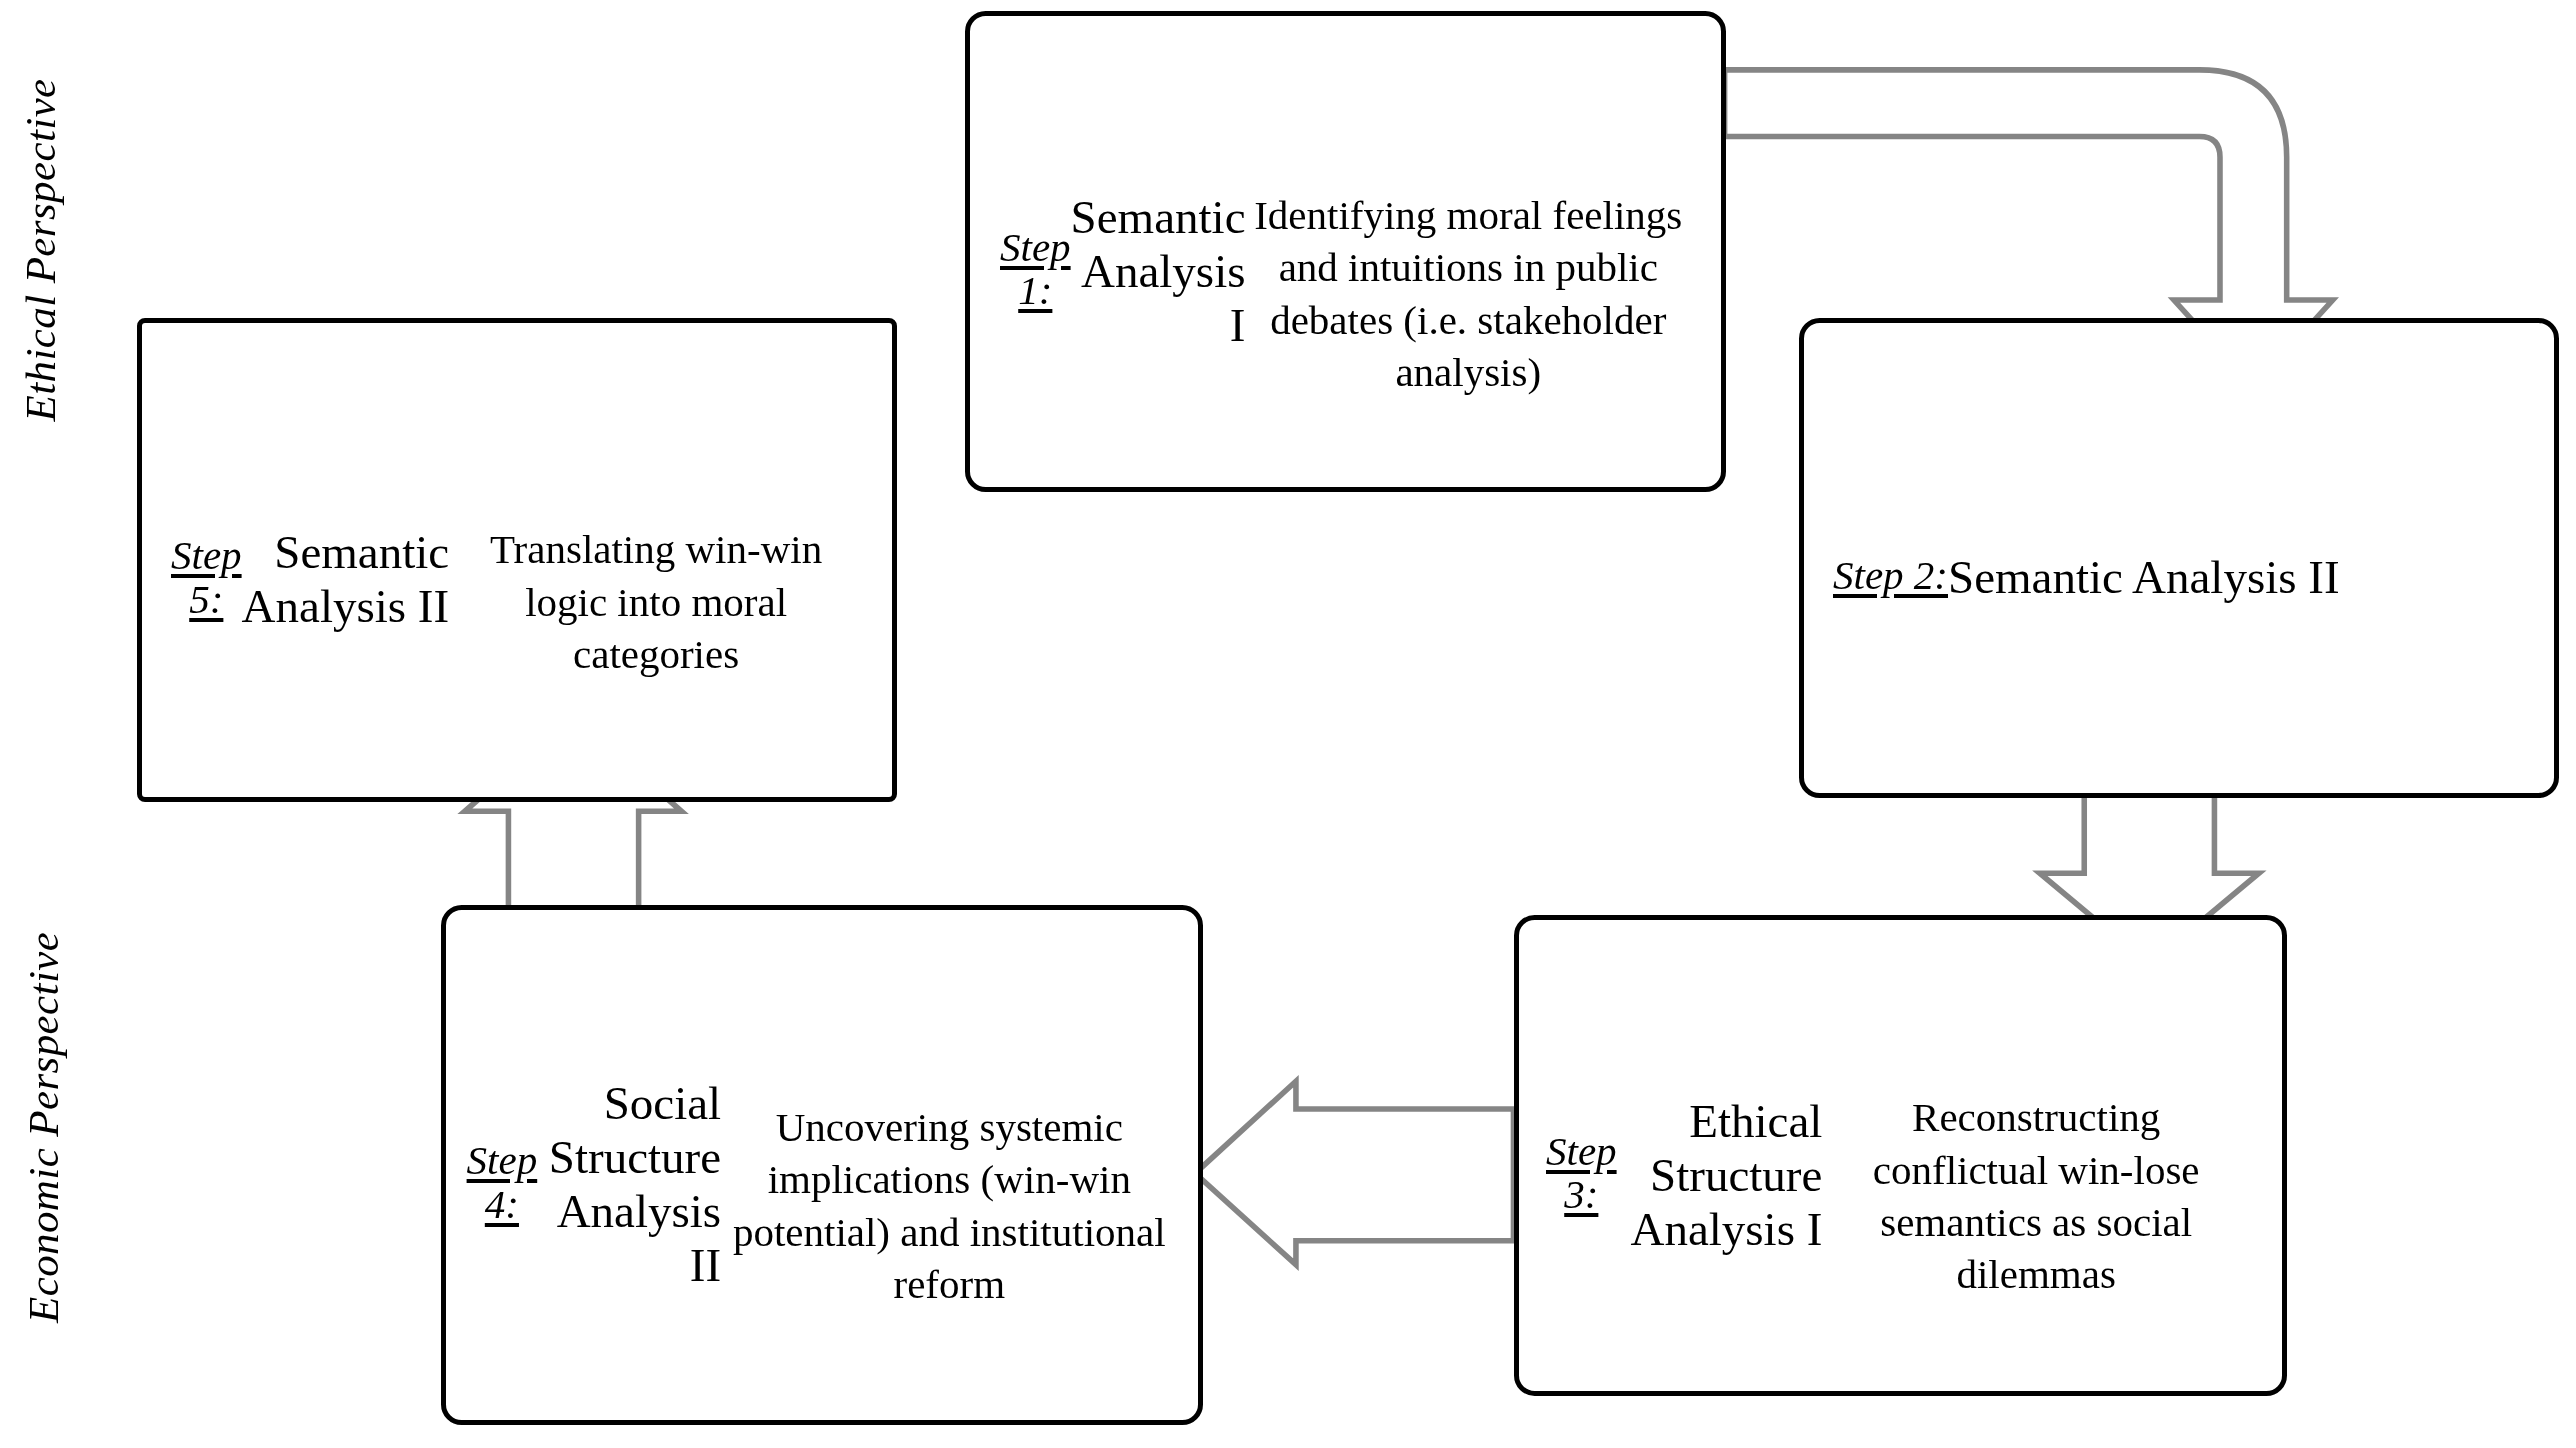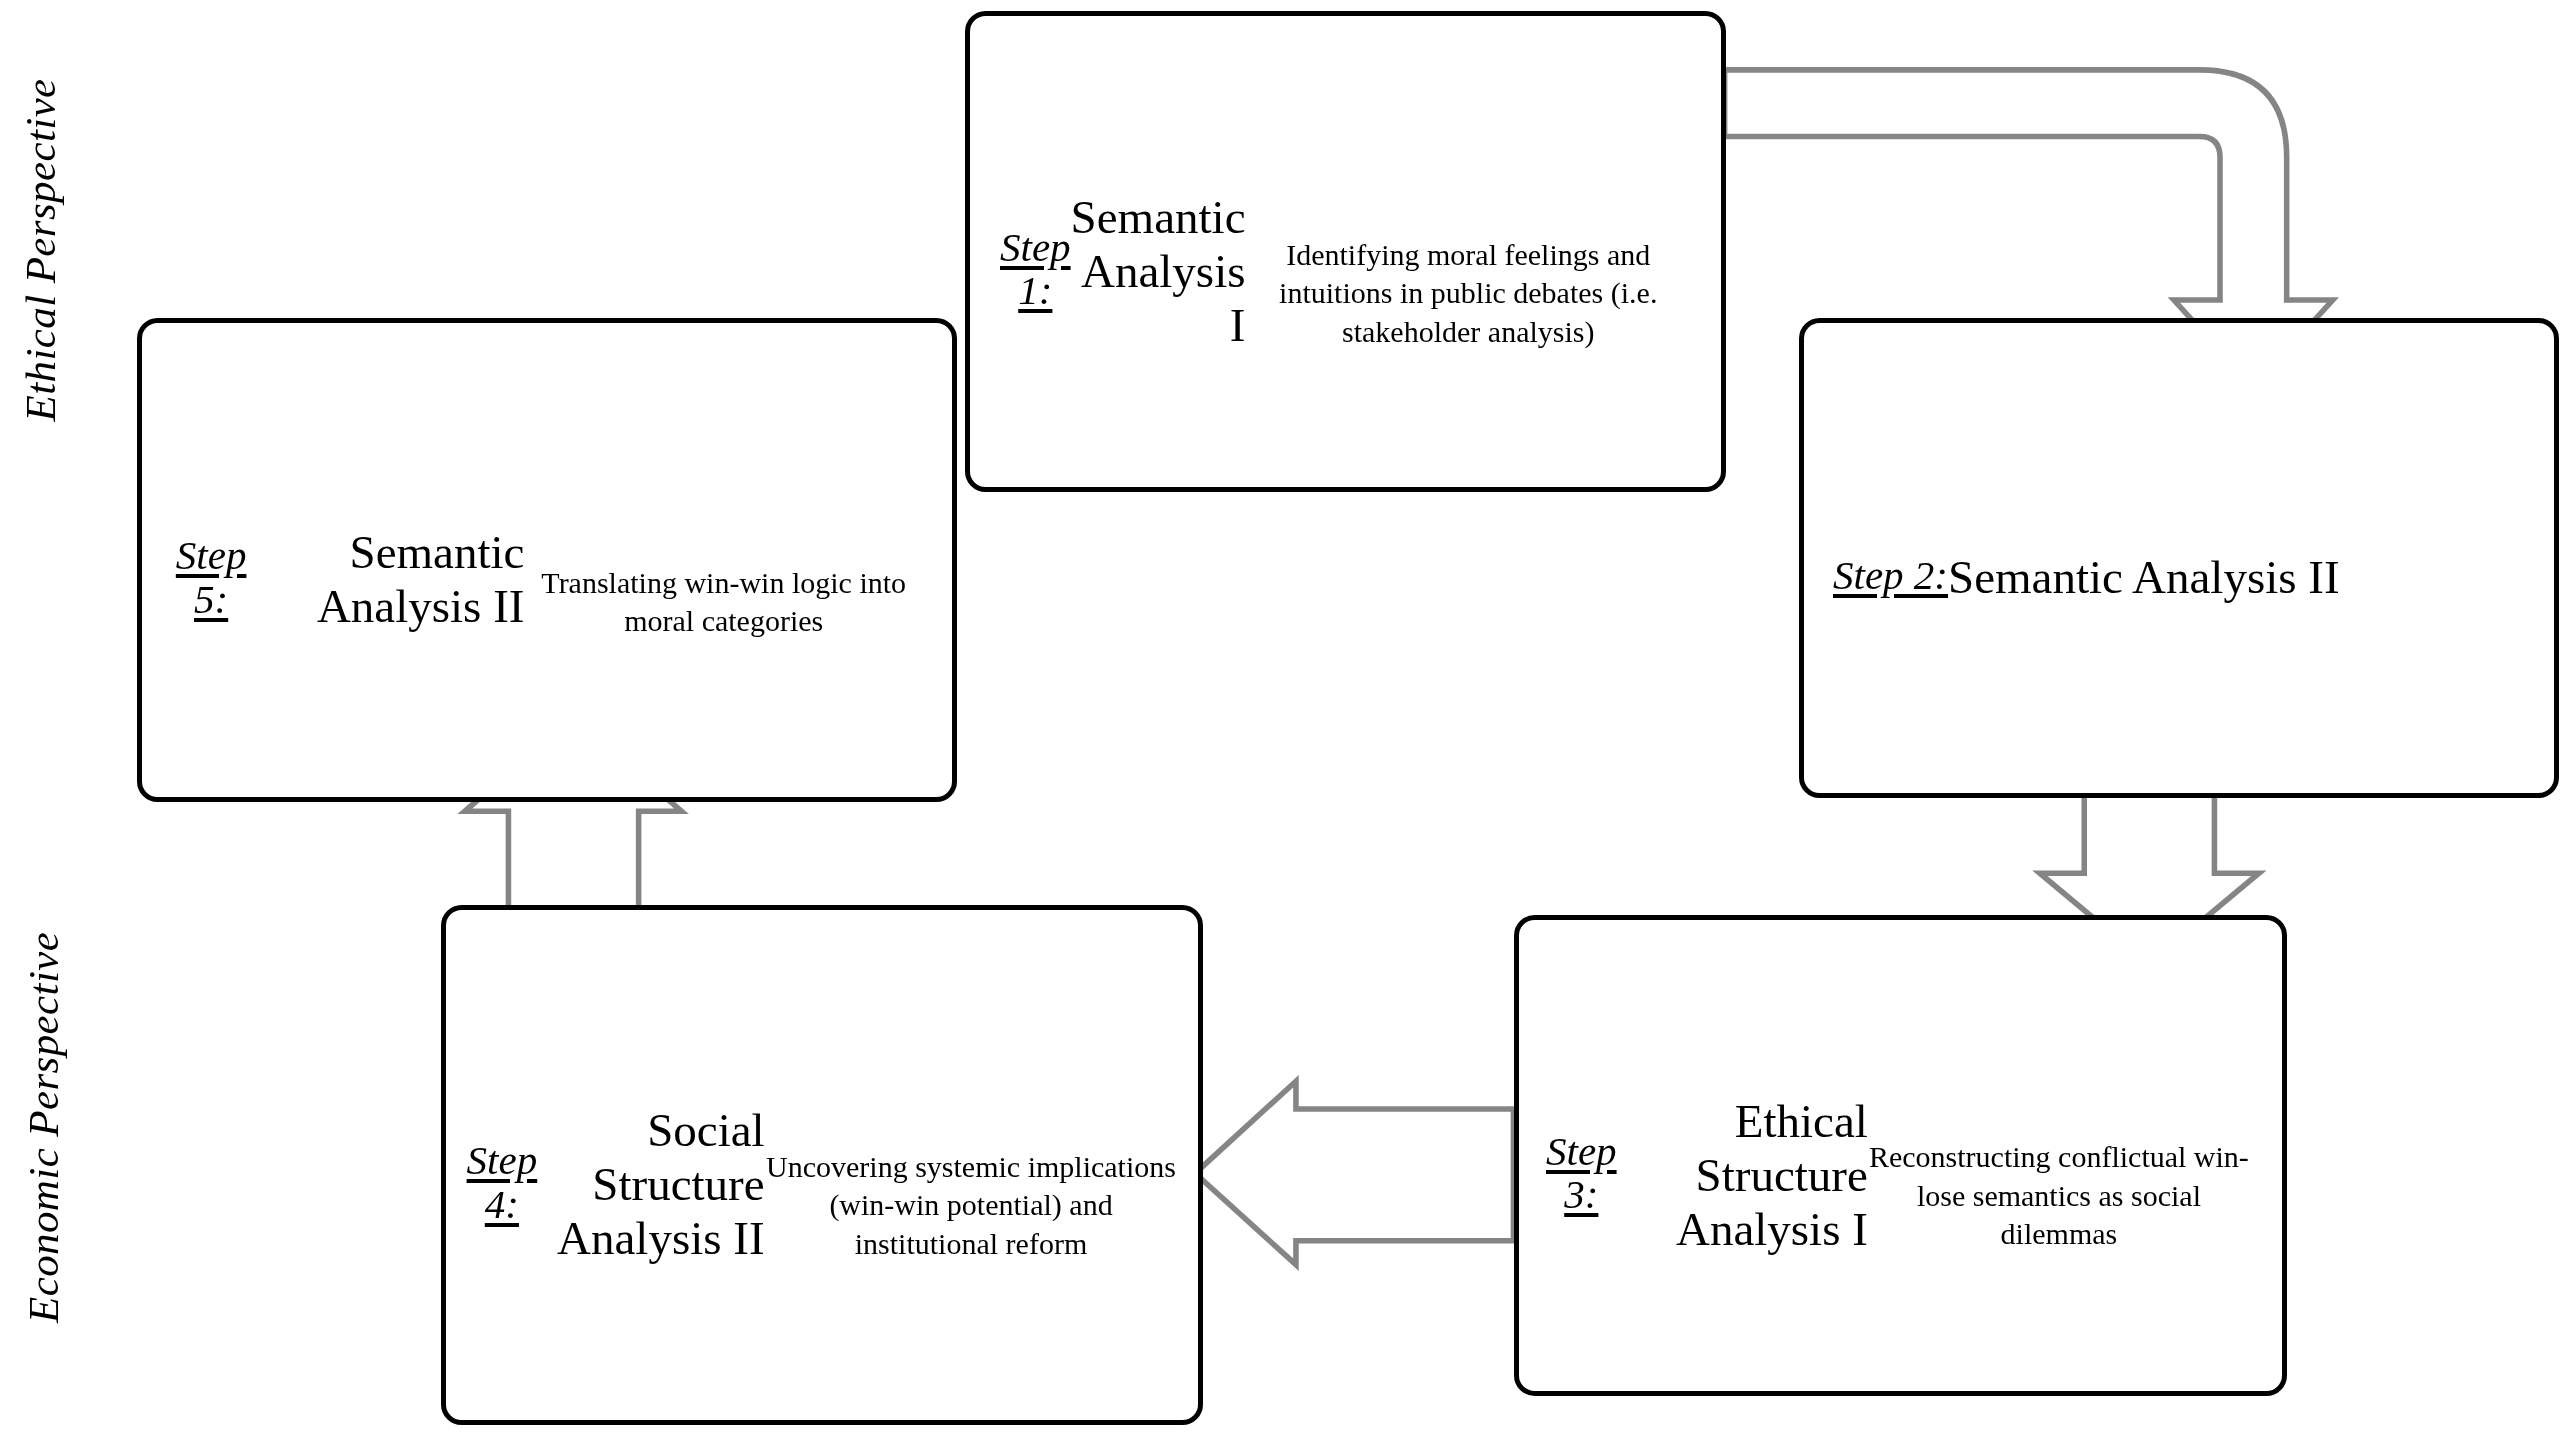--- a/index.html
+++ b/index.html
@@ -41,21 +41,21 @@
     font-size:41px;
     line-height:1.05;
   }
   .step-title{
     font-size:47px;
     line-height:1.15;
     margin-top:3.2px;
     text-align:right;
   }
   .step-desc{
-    font-size:30px;
+    font-size:41px;
     line-height:1.28;
   }
   svg.arrow-layer{
     position:absolute;
     left:0;top:0;
     width:2576px;height:1448px;
     z-index:1;
     pointer-events:none;
   }
   .arrow-shape{
@@ -120,21 +120,21 @@
              L 804 1165
              Z"></path>
   </svg>
 
   <div class="step-box" style="left:965px; top:11px; width:761px; height:481px; padding:35px 30px 0 30px;">
     <div class="step-head">Step 1:</div>
     <div class="step-title">Semantic Analysis I</div>
     <div class="step-desc" style="margin-top:49px; max-width:699px;">Identifying moral feelings and intuitions in public debates (i.e. stakeholder analysis)</div>
   </div>
 
-  <div class="step-box" style="left:137px; top:318px; width:820px; height:484px; padding:35px 29px 0 29px;">
+  <div class="step-box" style="left:137px; top:318px; width:760px; height:484px; padding:35px 29px 0 29px;border-radius:8px;">
     <div class="step-head">Step 5:</div>
     <div class="step-title">Semantic Analysis II</div>
     <div class="step-desc" style="margin-top:49px; max-width:691px;">Translating win-win logic into moral categories</div>
   </div>
 
   <div class="step-box" style="left:1799px; top:318px; width:760px; height:480px; padding:35px 29px 0 29px;">
     <div class="step-head">Step 2:</div>
     <div class="step-title">Semantic Analysis II</div>
   </div>
 

